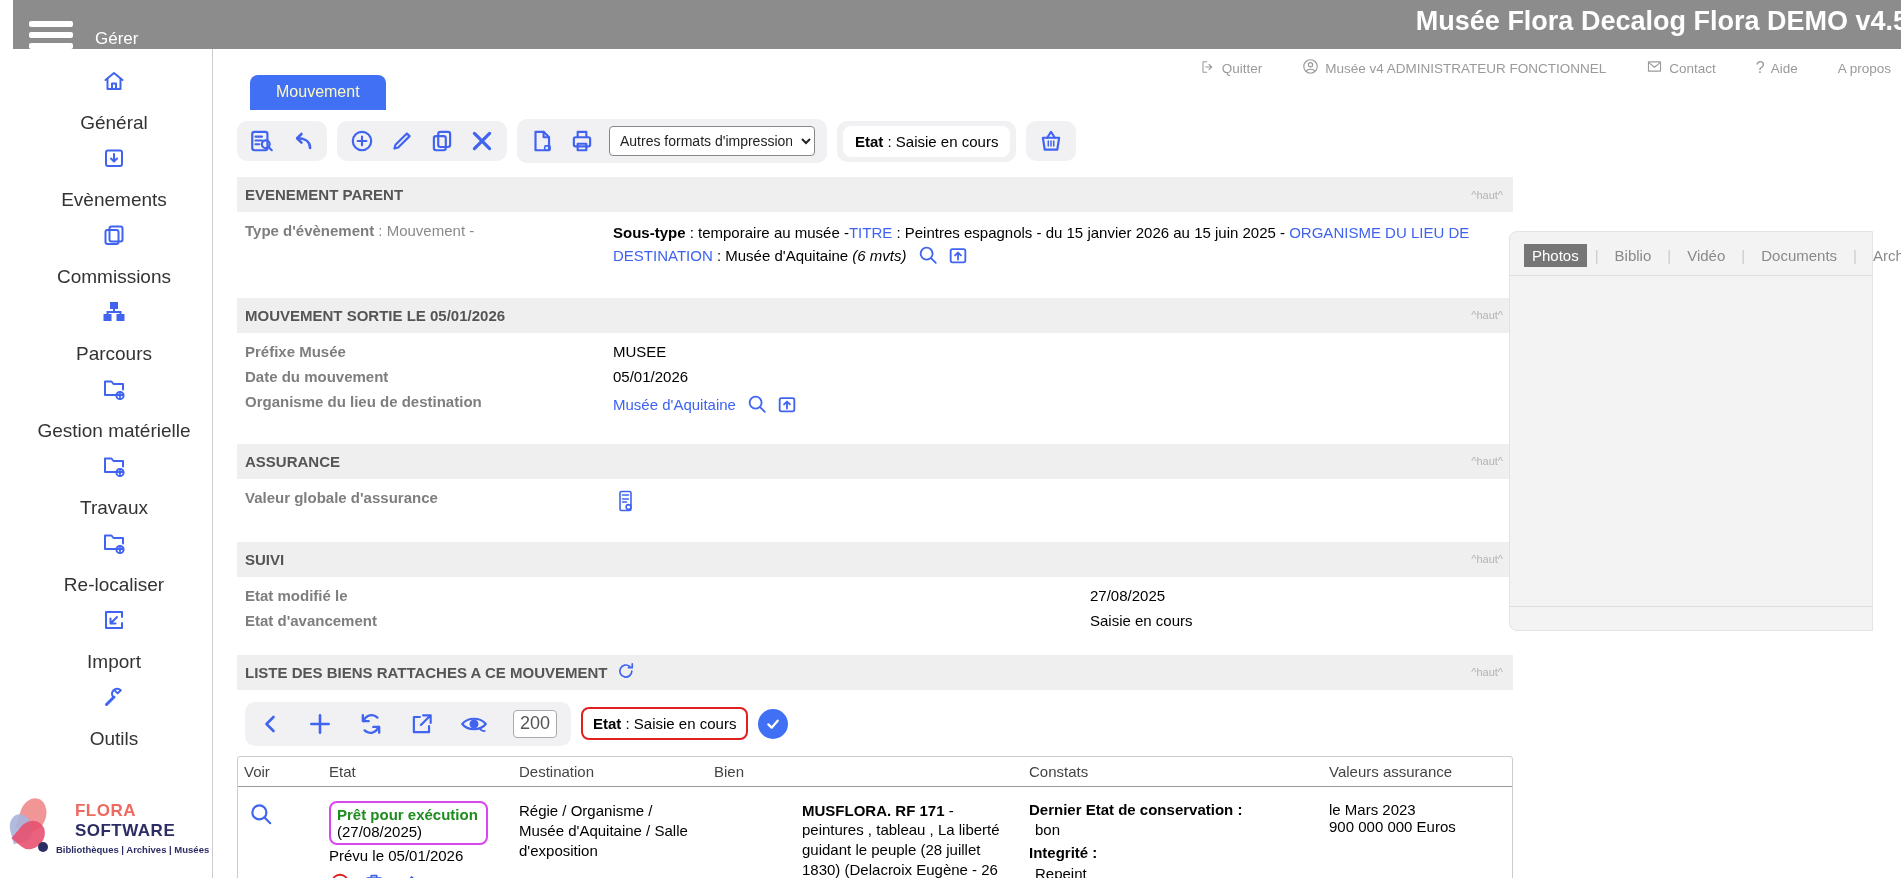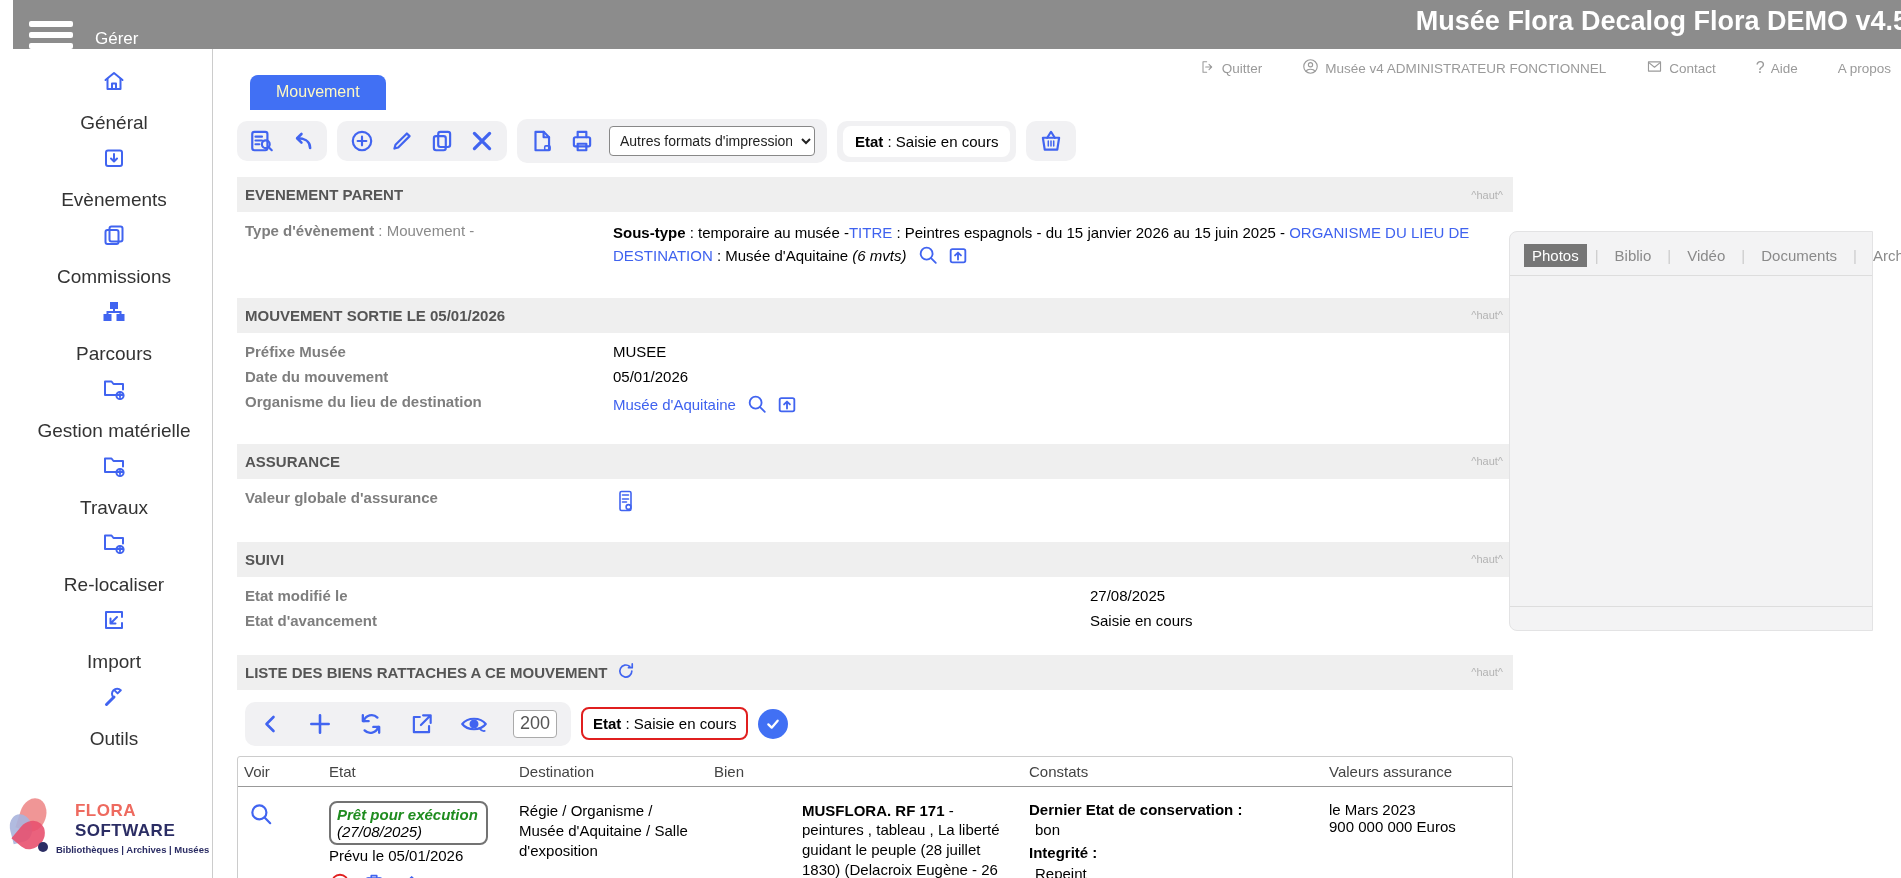--- a/index.html
+++ b/index.html
@@ -78,21 +78,21 @@
     align-items:center; justify-content:center; cursor:pointer; }
 
   
   .btable { margin-top:10px; border:1px solid #ccc; border-radius:3px; width:1276px; }
   .thead { display:grid; grid-template-columns:85px 190px 195px 315px 300px 1fr;
     border-bottom:1px solid #999; font-size:15px; color:#444; padding:6px 0; }
   .thead > div { padding-left:6px; }
   .trow { display:grid; grid-template-columns:85px 190px 195px 315px 300px 1fr;
     font-size:15px; color:#000; padding-top:14px; min-height:250px; }
   .trow > div { padding-left:6px; }
-  .statusbox { display:inline-block; border:2px solid #737373; border-radius:8px; padding:3px 8px 3px 6px;font-style:italic; }
+  .statusbox { display:inline-block; border:2px solid #d946ef; border-radius:8px; padding:3px 8px 3px 6px; }
   .status-green { color:#1f8c1f; font-weight:bold; }
   .row-icons { display:flex; gap:12px; margin-top:8px; align-items:center; }
   .bien-cell { display:flex; gap:12px; }
   .thumb-wrap { width:76px; height:82px; background:#fff; border:1px solid #ddd; padding:4px;
     margin-top:112px; flex:0 0 auto; }
   .thumb { width:100%; height:100%; position:relative; overflow:hidden;
     background:
       radial-gradient(ellipse 30px 22px at 38% 38%, #b7a98c 0%, rgba(183,169,140,0) 70%),
       radial-gradient(ellipse 40px 30px at 55% 30%, #9a8f77 0%, rgba(154,143,119,0) 75%),
       linear-gradient(180deg, #6d6553 0%, #584e3d 45%, #403828 75%, #2e2a1e 100%); }

